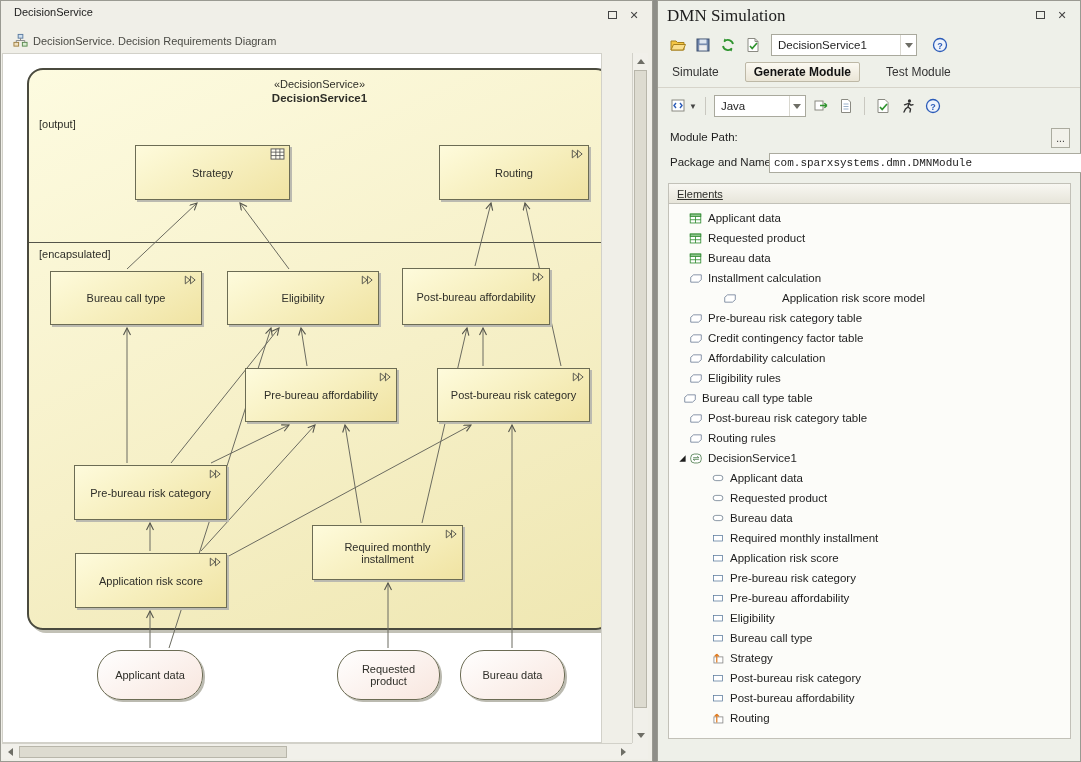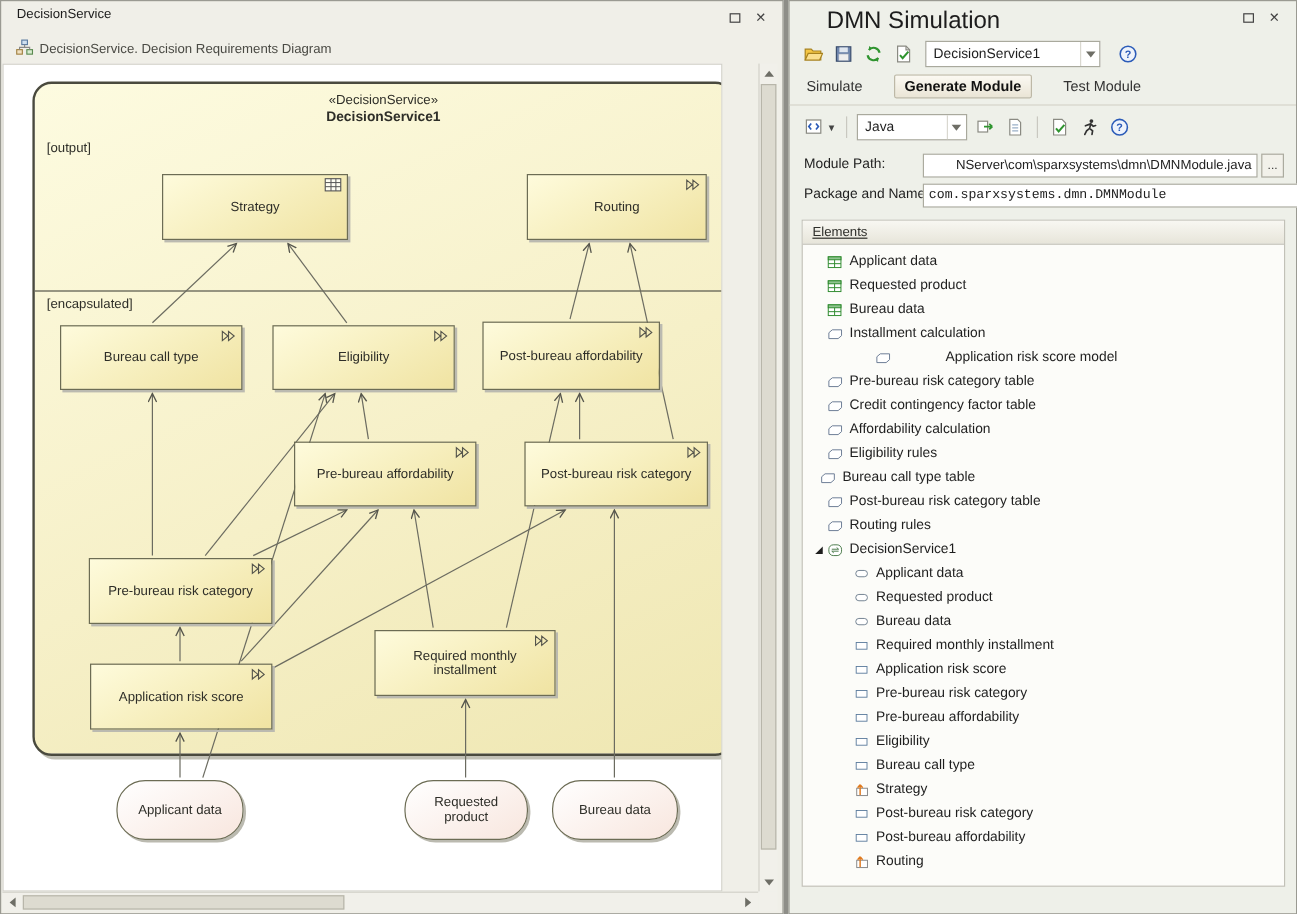--- a/index.html
+++ b/index.html
@@ -36,21 +36,21 @@
   .dnode{position:absolute;display:flex;align-items:center;justify-content:center;text-align:center;padding:4px 10px;
     font-size:11px;color:#2e2e28;background:linear-gradient(150deg,#fefbdc 0%,#f6eebc 55%,#f0e3a2 100%);
     border:1px solid #6c6c54;box-shadow:2px 2px 0 #bbbab0;pointer-events:auto;}
   .dnode .node-icon{position:absolute;top:2px;right:4px;}
   .inode{position:absolute;display:flex;align-items:center;justify-content:center;text-align:center;padding:4px 10px;
     font-size:11px;color:#2e2e28;background:linear-gradient(150deg,#ffffff 0%,#f8e6de 100%);
     border:1px solid #6c6c54;border-radius:24px;box-shadow:2px 2px 0 #bbbab0;pointer-events:auto;}
 
   
   .panel-right{position:absolute;left:657px;top:0;width:424px;height:762px;background:#eef0e9;border:1px solid #9a9a92;}
-  .pr-title{position:absolute;left:31px;top:5px;font-size:20px;color:#1c1c1c;}
+  .pr-title{position:absolute;left:9px;top:5px;font-size:17px;color:#1c1c1c;font-family:Liberation Serif, serif;}
   .toolbar1{position:absolute;left:10px;top:32px;height:24px;display:flex;align-items:center;gap:5px;}
   .toolbar2{position:absolute;left:10px;top:93px;height:24px;display:flex;align-items:center;gap:5px;}
   .tbtn{width:20px;height:20px;display:flex;align-items:center;justify-content:center;cursor:pointer;}
   .tb-sep{width:1px;height:18px;background:#c9c8c0;margin:0 3px;}
   .chev{font-size:8px;color:#444;margin-left:-4px;cursor:pointer;}
   .combo{display:flex;align-items:center;background:#fff;border:1px solid #a9a99d;height:22px;font-size:11.5px;color:#1e1e1e;padding-left:6px;cursor:pointer;}
   .combo .arrowbox{margin-left:auto;width:16px;height:100%;display:flex;align-items:center;justify-content:center;border-left:1px solid #d9d8d0;}
   .hr1{position:absolute;left:0;top:86px;width:100%;border-top:1px solid #d6d4ca;}
   .tabs{position:absolute;left:12px;top:59px;height:24px;display:flex;align-items:center;gap:24px;font-size:12px;color:#333;}
   .tab{cursor:pointer;padding:3px 2px;}
@@ -316,21 +316,20 @@
       </span>
     <span class="tbtn">
         <svg width="16" height="16" viewBox="0 0 16 16">
           <circle cx="8" cy="8" r="6.5" fill="#eef3fb" stroke="#2b5bb8" stroke-width="1.3"></circle>
           <text x="8" y="11.5" font-size="9" font-weight="bold" fill="#2b5bb8" text-anchor="middle" font-family="Liberation Sans, sans-serif">?</text>
         </svg>
       </span>
   </div>
 
   <span class="field-label" style="top:130px;">Module Path:</span>
-  <span class="tinput" style="left:111px;top:127px;width:279px;justify-content:flex-end;">NServer\com\sparxsystems\dmn\DMNModule.java</span>
   <span class="browse-btn">...</span>
 
   <span class="field-label" style="top:155px;">Package and Name:</span>
   <span class="tinput" style="left:111px;top:152px;width:354px;font-family:Liberation Mono, monospace;">com.sparxsystems.dmn.DMNModule</span>
 
   <div class="elements">
     <div class="elements-header">Elements</div>
     <div class="tree">
         <div class="tree-row" style="padding-left: 6px;">
           <span class="exp-slot"></span>
@@ -367,21 +366,21 @@
         </div>
         <div class="tree-row" style="padding-left: 6px;">
           <span class="exp-slot"></span>
           <span class="tree-icon">
             <svg width="14" height="13" viewBox="0 0 16 16">
               <polygon points="5,3.5 14.5,3.5 14.5,9.5 11,12.5 1.5,12.5 1.5,6.5" fill="#fff" stroke="#6b7b94"></polygon>
             </svg>
           </span>
           <span>Installment calculation</span>
         </div>
-        <div class="tree-row" style="padding-left: 6px; gap: 40px;">
+        <div class="tree-row" style=" gap: 40px;">
           <span class="exp-slot"></span>
           <span class="tree-icon">
             <svg width="14" height="13" viewBox="0 0 16 16">
               <polygon points="5,3.5 14.5,3.5 14.5,9.5 11,12.5 1.5,12.5 1.5,6.5" fill="#fff" stroke="#6b7b94"></polygon>
             </svg>
           </span>
           <span>Application risk score model</span>
         </div>
         <div class="tree-row" style="padding-left: 6px;">
           <span class="exp-slot"></span>

